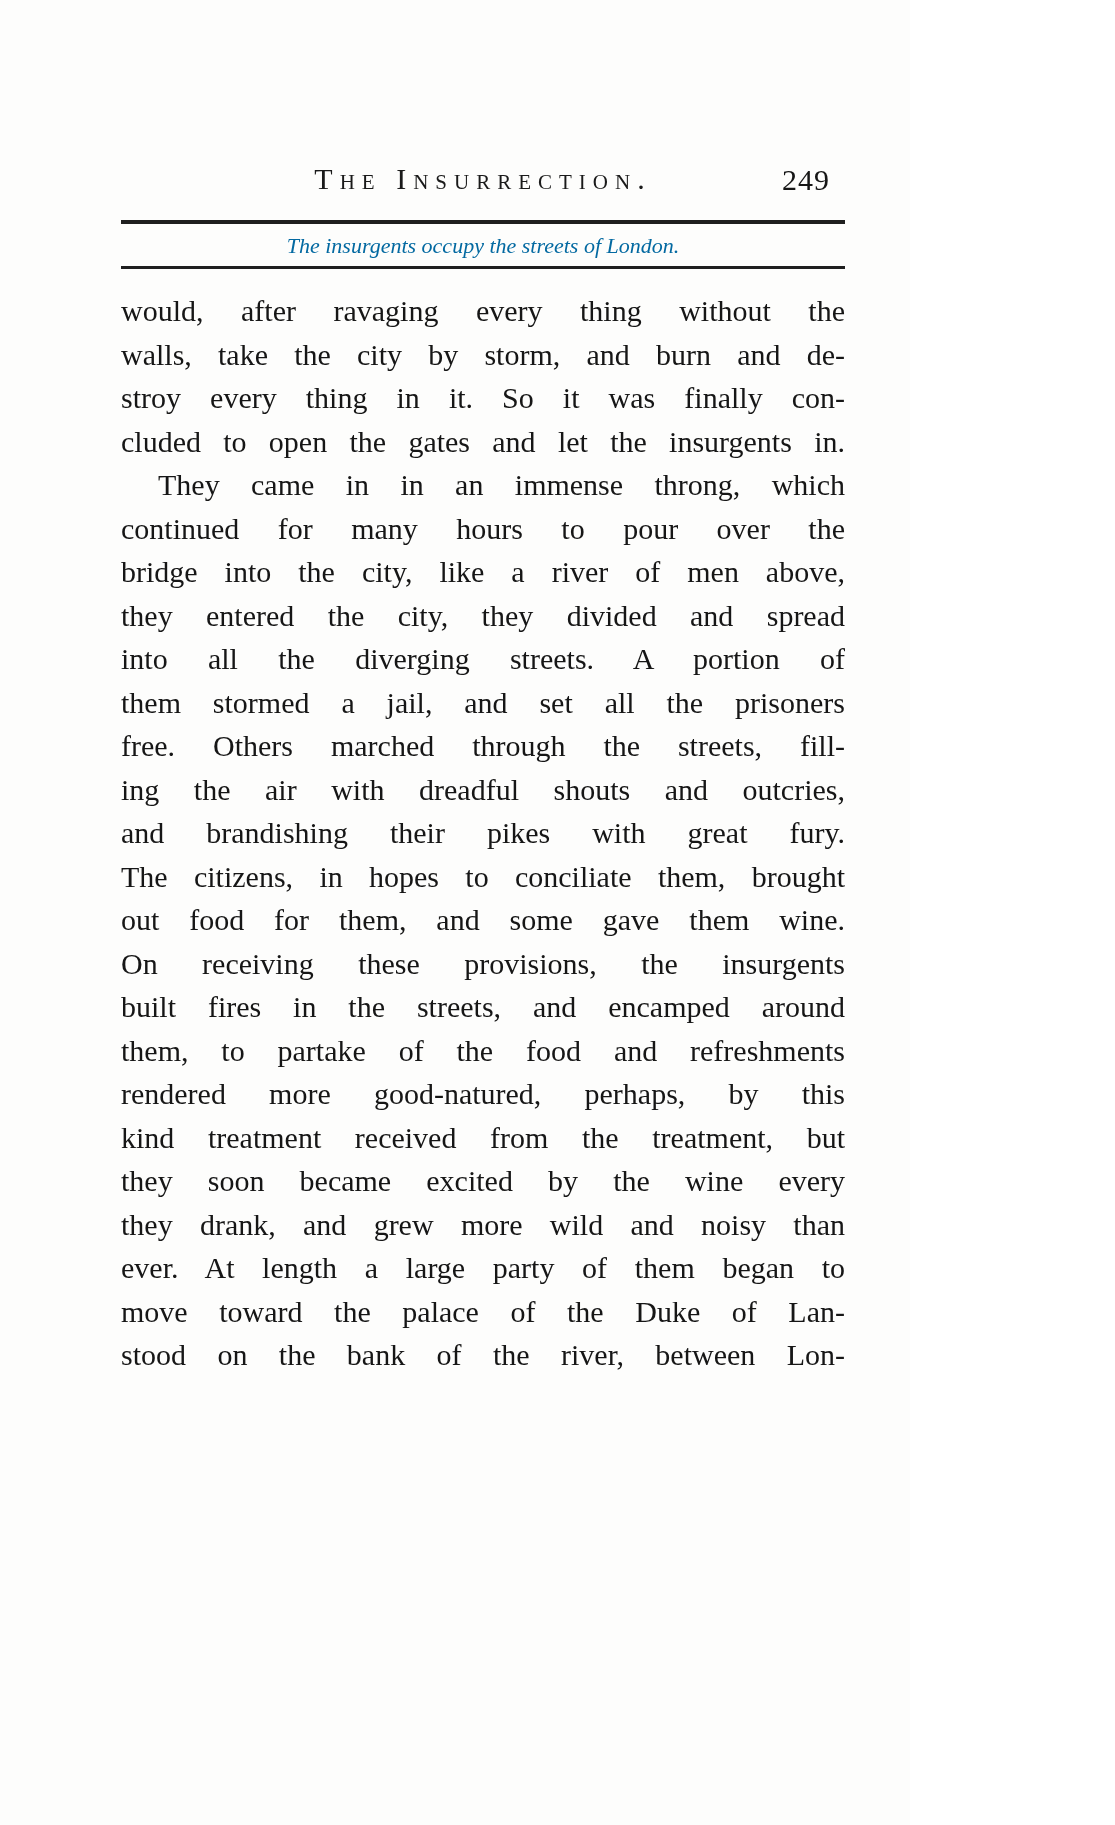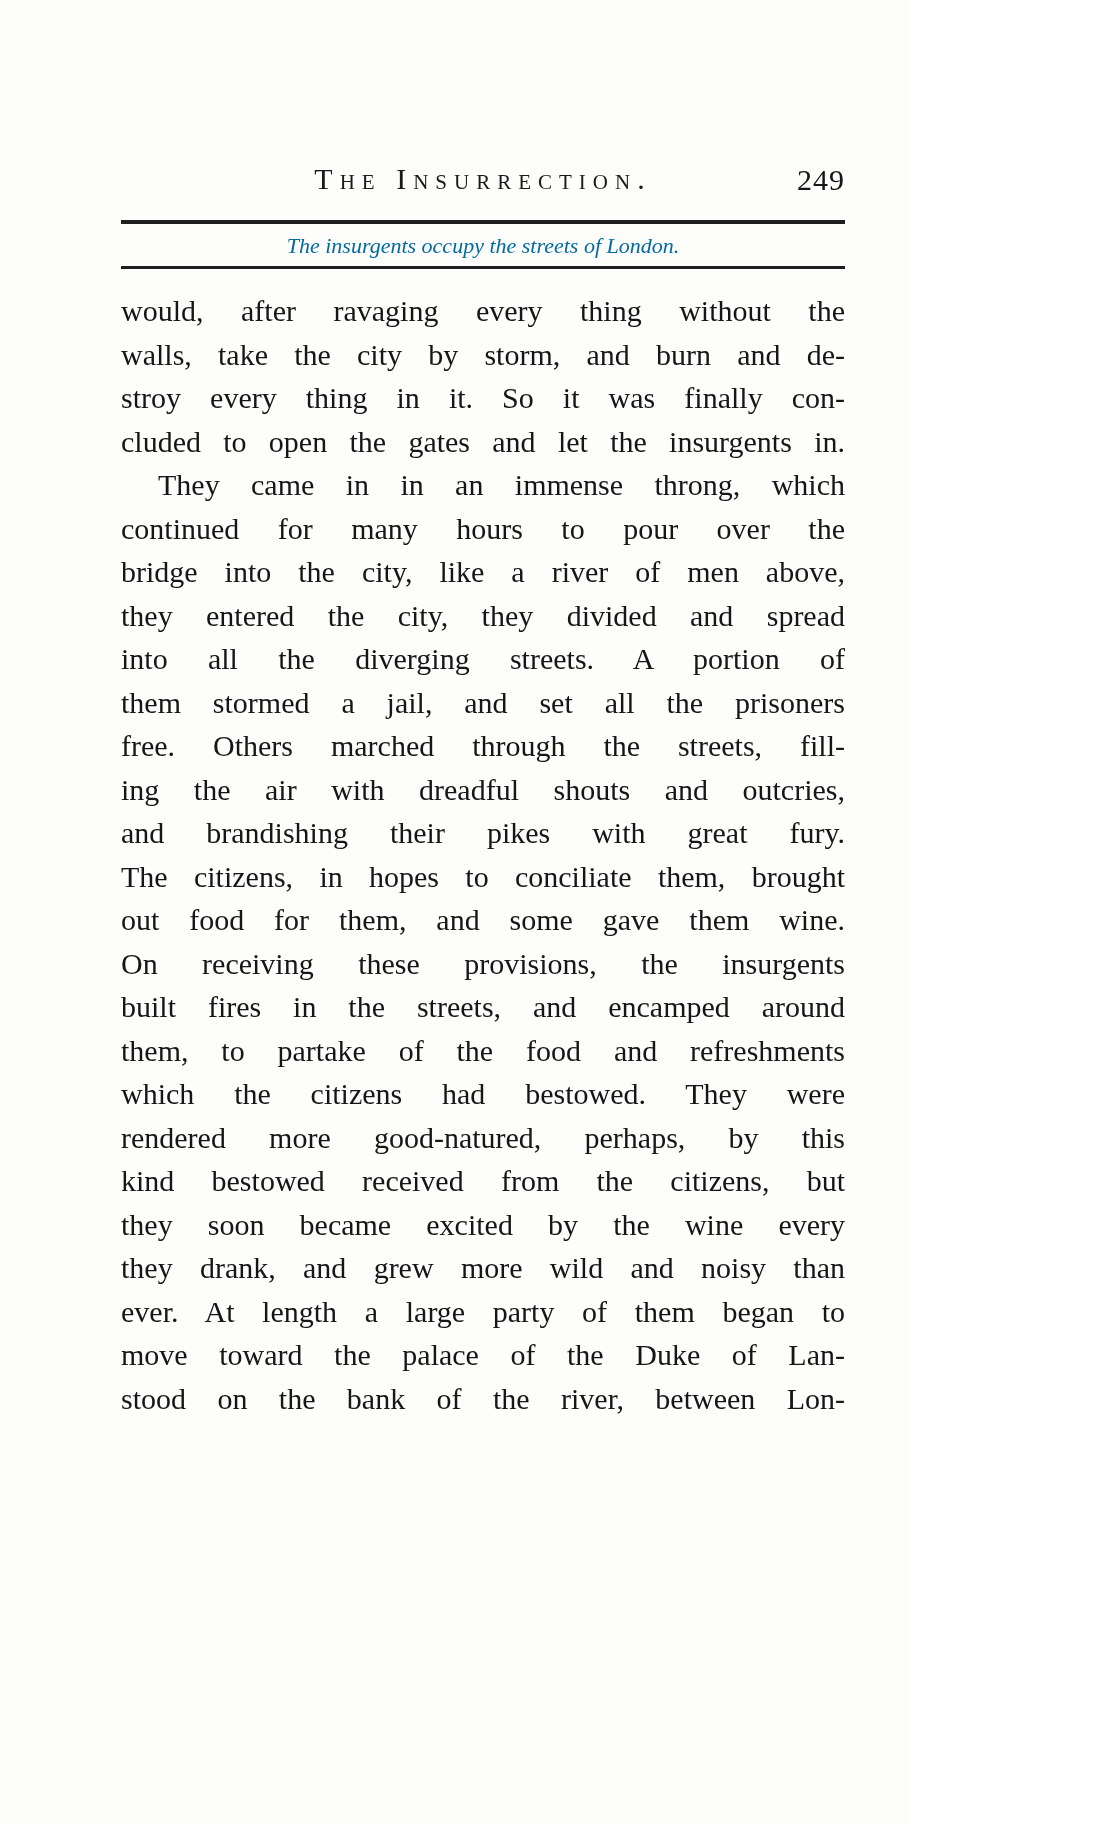--- a/index.html
+++ b/index.html
@@ -26,21 +26,21 @@
   }
   .title {
     text-align: center;
     font-size: 30px;
     letter-spacing: 7px;
     font-variant: small-caps;
     color: #1a1a1a;
   }
   .pagenum {
     position: absolute;
-    right: 0;
+    right: 15px;
     top: 1px;
     font-size: 30px;
     letter-spacing: 1px;
   }
   .rule {
     width: 100%;
     border-top: 4px solid #1f1f1f;
   }
   .rule-top { margin-top: 16px; }
   .rule-bottom { margin-top: 7px; border-top-width: 3px; }
@@ -94,23 +94,22 @@
       <div class="line">into all the diverging streets.  A portion of</div>
       <div class="line">them stormed a jail, and set all the prisoners</div>
       <div class="line">free.  Others marched through the streets, fill-</div>
       <div class="line">ing the air with dreadful shouts and outcries,</div>
       <div class="line">and brandishing their pikes with great fury.</div>
       <div class="line">The citizens, in hopes to conciliate them, brought</div>
       <div class="line">out food for them, and some gave them wine.</div>
       <div class="line">On receiving these provisions, the insurgents</div>
       <div class="line">built fires in the streets, and encamped around</div>
       <div class="line">them, to partake of the food and refreshments</div>
-      <div class="line">which the citizens had bestowed.  They were</div>
       <div class="line">rendered more good-natured, perhaps, by this</div>
-      <div class="line">kind bestowed received from the citizens, but</div>
+      <div class="line">kind treatment received from the treatment, but</div>
       <div class="line">they soon became excited by the wine every</div>
       <div class="line">they drank, and grew more wild and noisy than</div>
       <div class="line">ever.  At length a large party of them began to</div>
       <div class="line">move toward the palace of the Duke of Lan-</div>
       <div class="line">stood on the bank of the river, between Lon-</div>
     </div>
 
   </div>
 </div>
 

